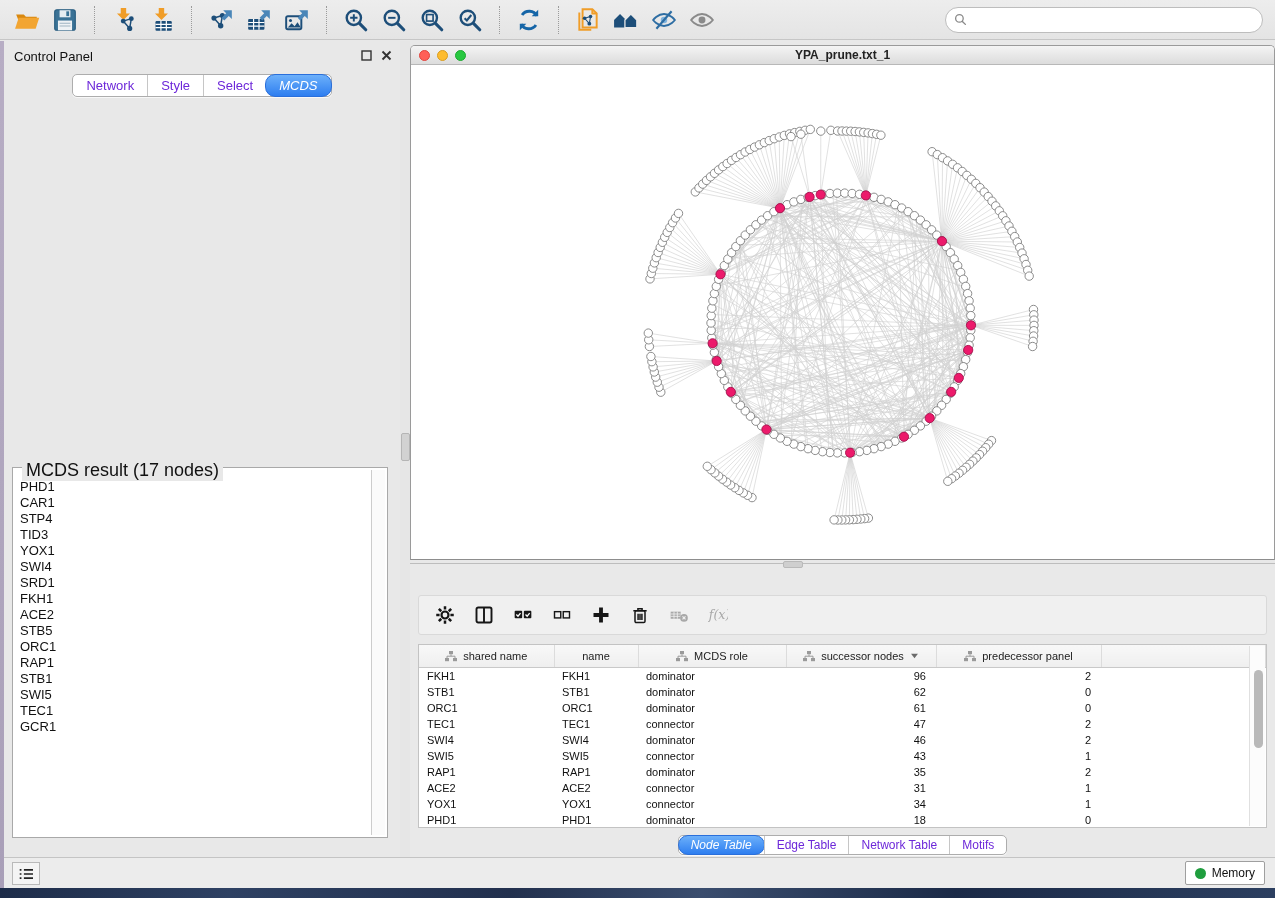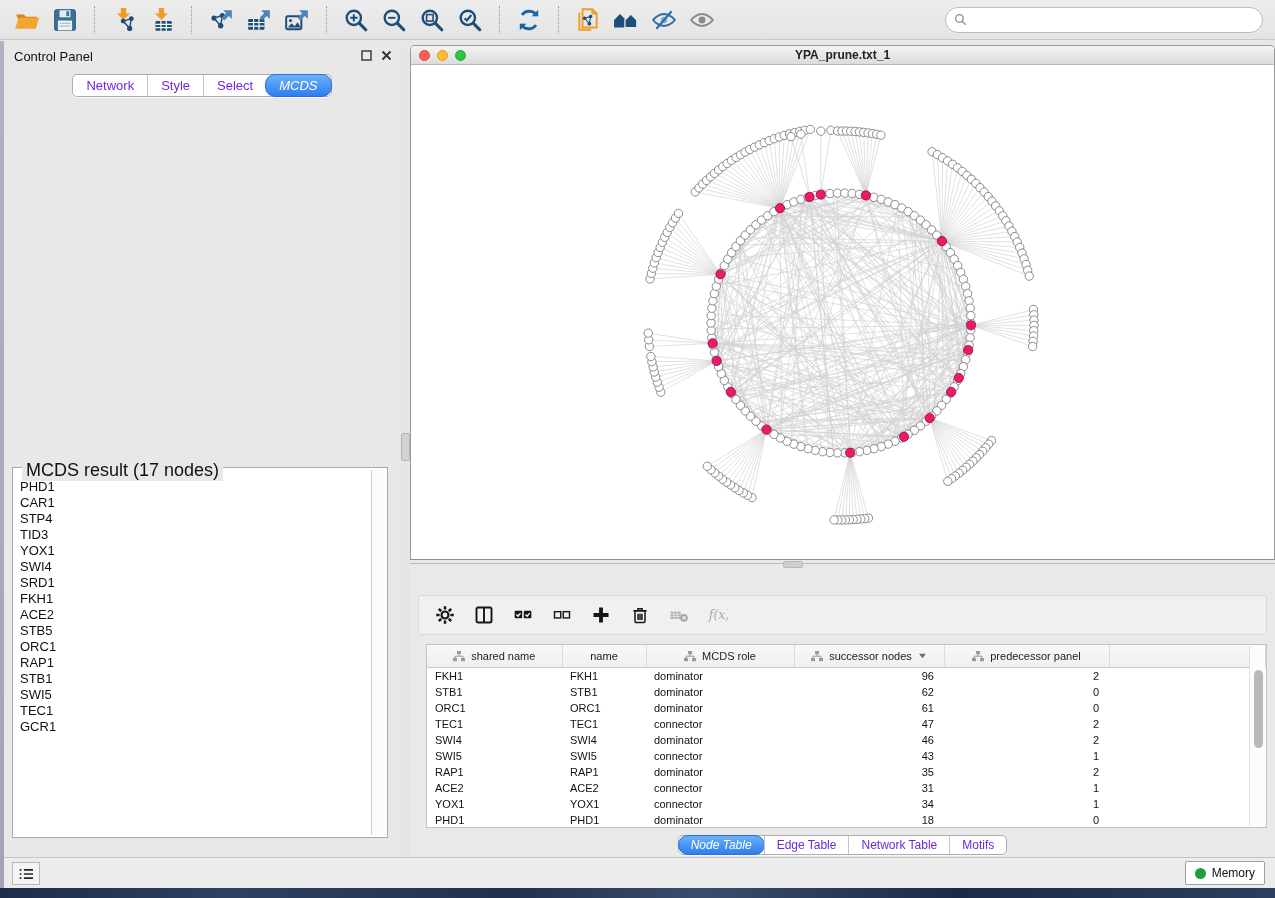--- a/index.html
+++ b/index.html
@@ -60,21 +60,21 @@
   .light{width:11px;height:11px;border-radius:50%;}
   #net-title{position:absolute;left:0;right:0;top:2px;text-align:center;font-size:12px;font-weight:700;color:#222;}
   #net-canvas{position:absolute;left:0;right:0;top:19px;bottom:0;background:#fff;}
   
   #table-panel{position:absolute;left:406px;right:0;top:522px;bottom:30px;background:#e9e9e9;border-top:1px solid #bdbdbd;}
   #tp-grip{position:absolute;top:-3px;left:50%;width:18px;height:5px;margin-left:-60px;background:#cfcfcf;border-radius:2px;border:1px solid #b9b9b9;}
   #tp-toolbar{position:absolute;left:8px;right:8px;top:31px;height:40px;background:#f0f0f0;border:1px solid #d9d9d9;border-radius:3px;
     display:flex;align-items:center;padding-left:14px;box-sizing:border-box;gap:17px;}
   .tp-icon{width:22px;height:22px;display:flex;align-items:center;justify-content:flex-end;}
   .tp-icon svg{width:20px;height:20px;}
-  #node-table{position:absolute;left:8px;right:8px;top:80px;height:184px;background:#fff;border:1px solid #c3c3c3;overflow:hidden;box-sizing:border-box;margin-left:8px;}
+  #node-table{position:absolute;left:8px;right:8px;top:80px;height:184px;background:#fff;border:1px solid #c3c3c3;overflow:hidden;box-sizing:border-box;}
   table{border-collapse:collapse;table-layout:fixed;width:100%;}
   th{height:20px;background:linear-gradient(#f8f8f8,#efefef);border-bottom:1px solid #c9c9c9;border-right:1px solid #dcdcdc;
     font-size:11px;font-weight:400;color:#222;text-align:center;overflow:hidden;white-space:nowrap;}
   th .hwrap{display:flex;align-items:center;justify-content:center;gap:6px;}
   td{height:16px;font-size:11px;color:#111;padding:0 8px;white-space:nowrap;overflow:hidden;}
   td.num{text-align:right;padding-right:10px;}
   #table-scroll{position:absolute;top:1px;bottom:1px;right:1px;width:15px;background:#fcfcfc;border-left:1px solid #e0e0e0;}
   #table-thumb{position:absolute;top:24px;right:2px;width:9px;height:78px;background:#b9b9b9;border-radius:5px;}
   #tp-tabs{position:absolute;left:0;right:0;top:271px;display:flex;justify-content:center;}
   #tp-tabs .seg-item{font-size:12px;padding:2px 12px;}

